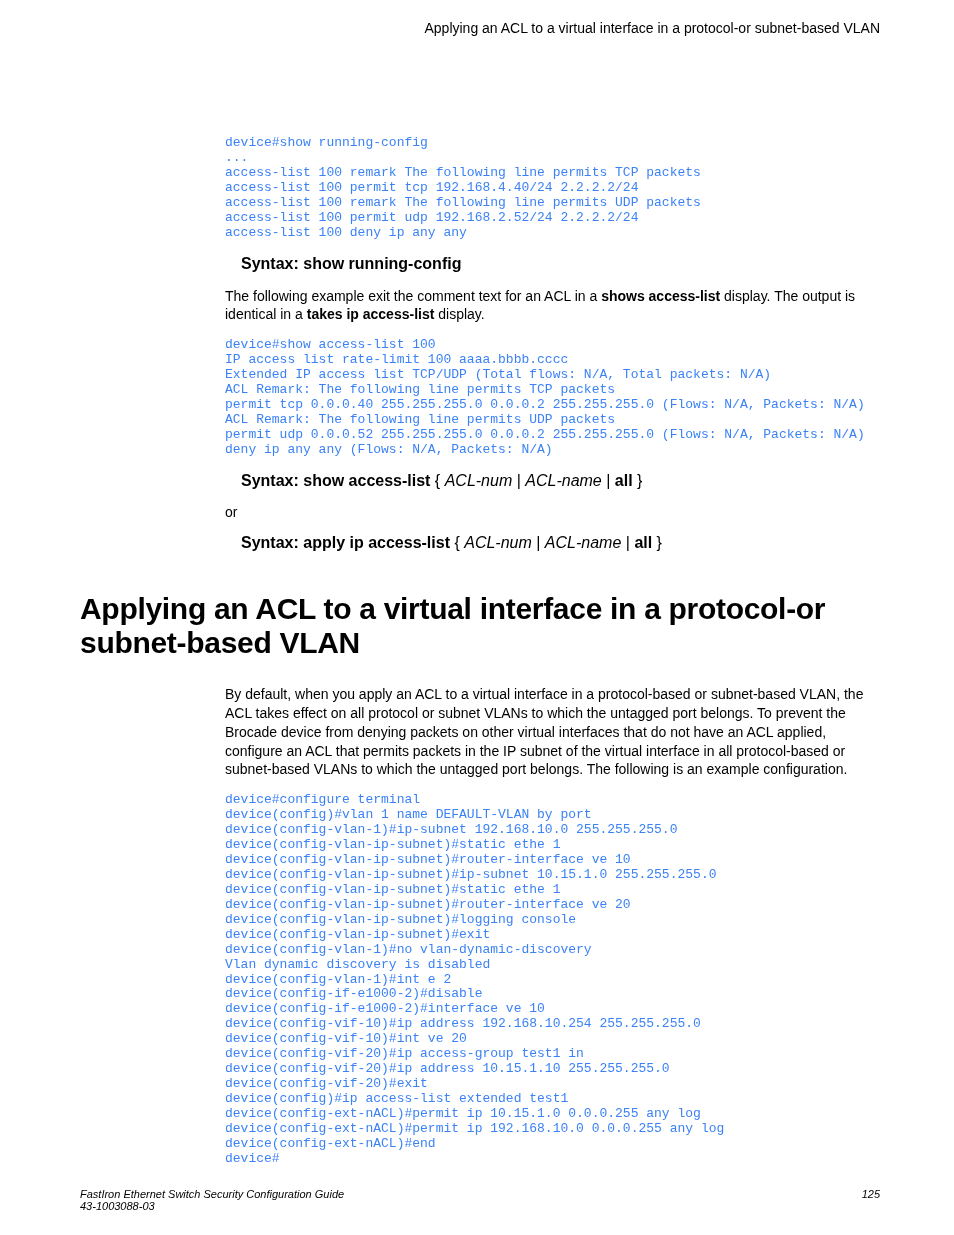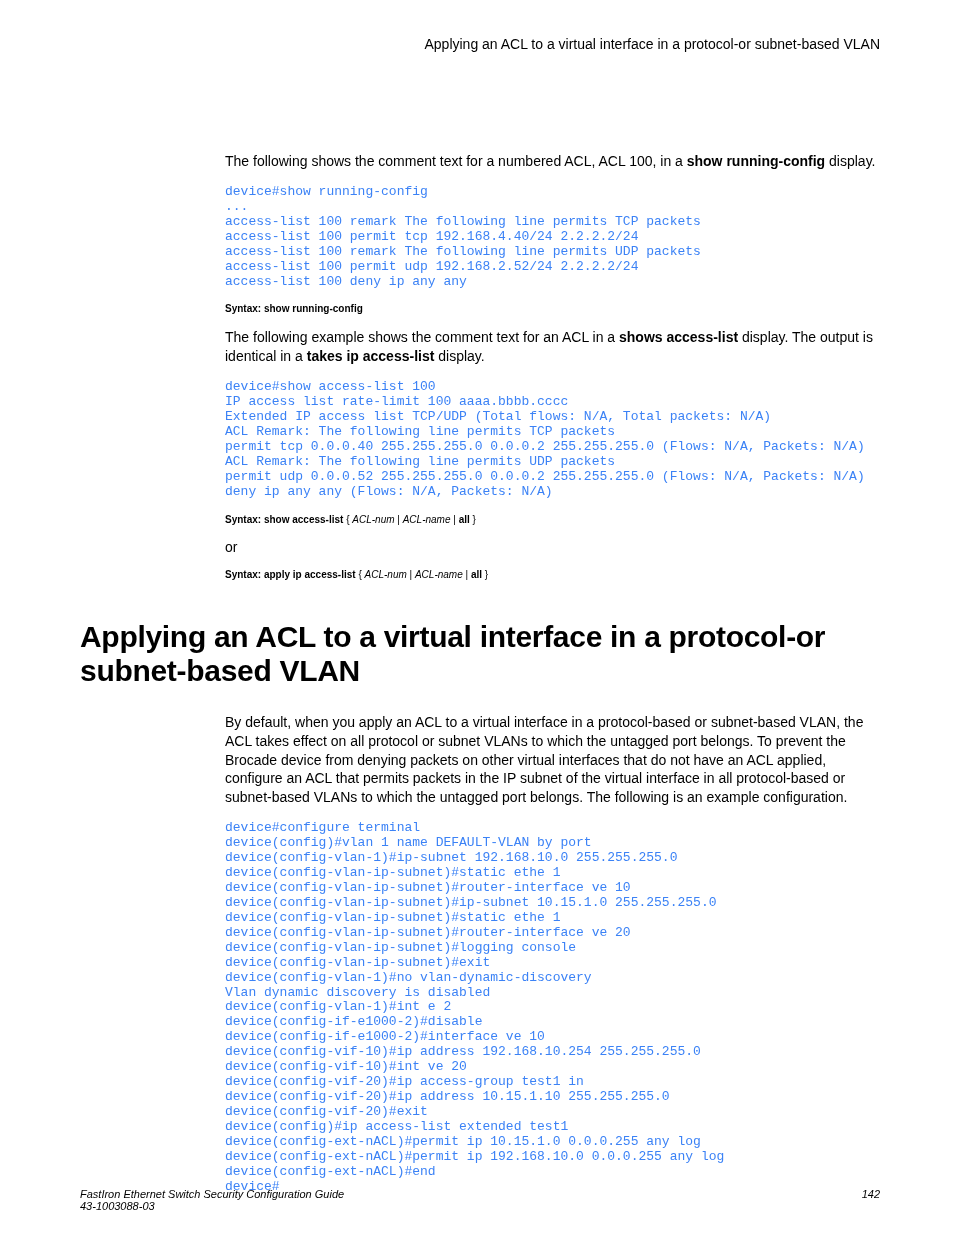--- a/index.html
+++ b/index.html
@@ -9,21 +9,21 @@
     height: 1235px;
     background: #ffffff;
     font-family: Arial, Helvetica, sans-serif;
     color: #000000;
     position: relative;
     box-sizing: border-box;
   }
   .page {
     position: absolute;
     left: 80px;
-    top: 36px;
+    top: 20px;
     width: 800px;
   }
   .running-head {
     text-align: right;
     font-size: 14px;
     color: #000;
     margin-bottom: 100px;
   }
   .body-col {
     margin-left: 145px;
@@ -37,22 +37,22 @@
   .para b { font-weight: bold; }
   .code {
     font-family: "Courier New", Courier, monospace;
     font-size: 13px;
     line-height: 1.15;
     white-space: pre;
     color: #3b82f6;
     margin: 14px 0 14px 0;
   }
   .syntax {
-    font-size: 10px;
-    margin: 14px 0;
+    font-size: 16px;
+    margin: 14px 16px;
   }
   .syntax b { font-weight: bold; }
   .syntax i { }
   .or {
     font-size: 14px;
     margin: 0 0;
   }
   h1.section-title {
     font-family: Arial, Helvetica, sans-serif;
     font-weight: 700;
@@ -78,38 +78,35 @@
 </style>
 </head>
 <body>
 
 <div class="page">
 
   <div class="running-head">Applying an ACL to a virtual interface in a protocol-or subnet-based VLAN</div>
 
   <div class="body-col">
 
-    <p class="para">
-      <span>The following shows the comment text for a numbered ACL, ACL 100, in a </span><b>show running-config</b><span> display.</span>
-    </p>
 
     <div class="code">device#show running-config
 ...
 access-list 100 remark The following line permits TCP packets
 access-list 100 permit tcp 192.168.4.40/24 2.2.2.2/24
 access-list 100 remark The following line permits UDP packets
 access-list 100 permit udp 192.168.2.52/24 2.2.2.2/24
 access-list 100 deny ip any any</div>
 
     <p class="syntax">
       <b>Syntax: show running-config</b>
     </p>
 
     <p class="para">
-      <span>The following example shows the comment text for an ACL in a </span><b>shows access-list</b><span> display. The output is identical in a </span><b>takes ip access-list</b><span> display.</span>
+      <span>The following example exit the comment text for an ACL in a </span><b>shows access-list</b><span> display. The output is identical in a </span><b>takes ip access-list</b><span> display.</span>
     </p>
 
     <div class="code">device#show access-list 100
 IP access list rate-limit 100 aaaa.bbbb.cccc
 Extended IP access list TCP/UDP (Total flows: N/A, Total packets: N/A)
 ACL Remark: The following line permits TCP packets
 permit tcp 0.0.0.40 255.255.255.0 0.0.0.2 255.255.255.0 (Flows: N/A, Packets: N/A)
 ACL Remark: The following line permits UDP packets
 permit udp 0.0.0.52 255.255.255.0 0.0.0.2 255.255.255.0 (Flows: N/A, Packets: N/A)
 deny ip any any (Flows: N/A, Packets: N/A)</div>
@@ -160,14 +157,14 @@
 
   </div>
 
 </div>
 
 <div class="footer">
   <div class="fl">
     <span>FastIron Ethernet Switch Security Configuration Guide</span><br>
     <span>43-1003088-03</span>
   </div>
-  <div class="fr">142</div>
+  <div class="fr">125</div>
 </div>
 
 </body></html>

